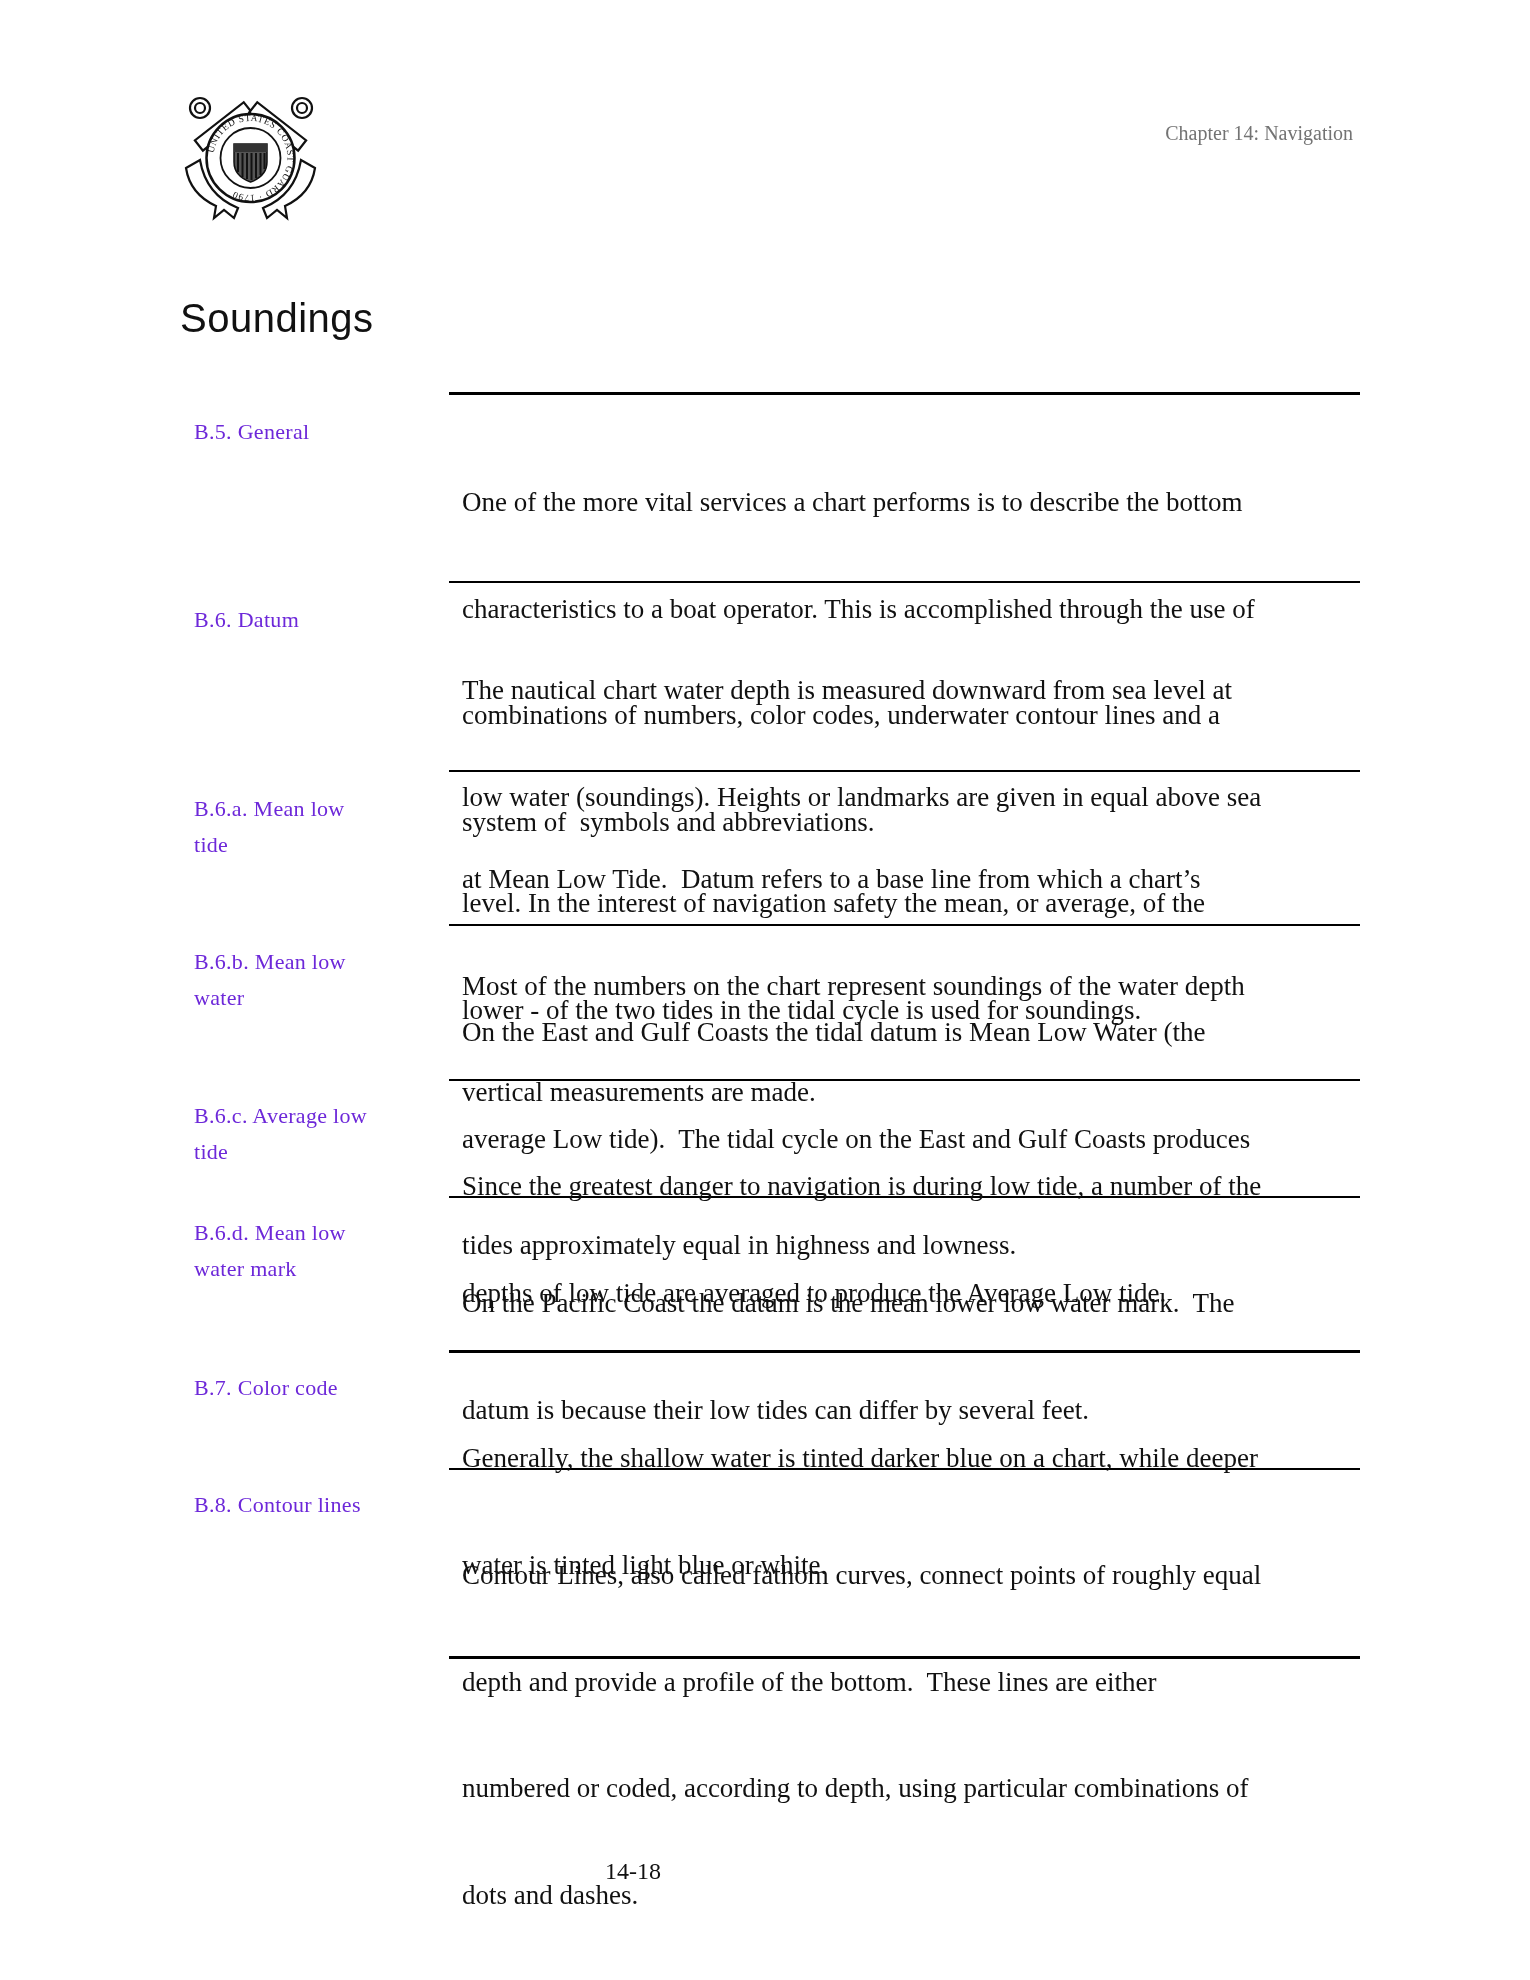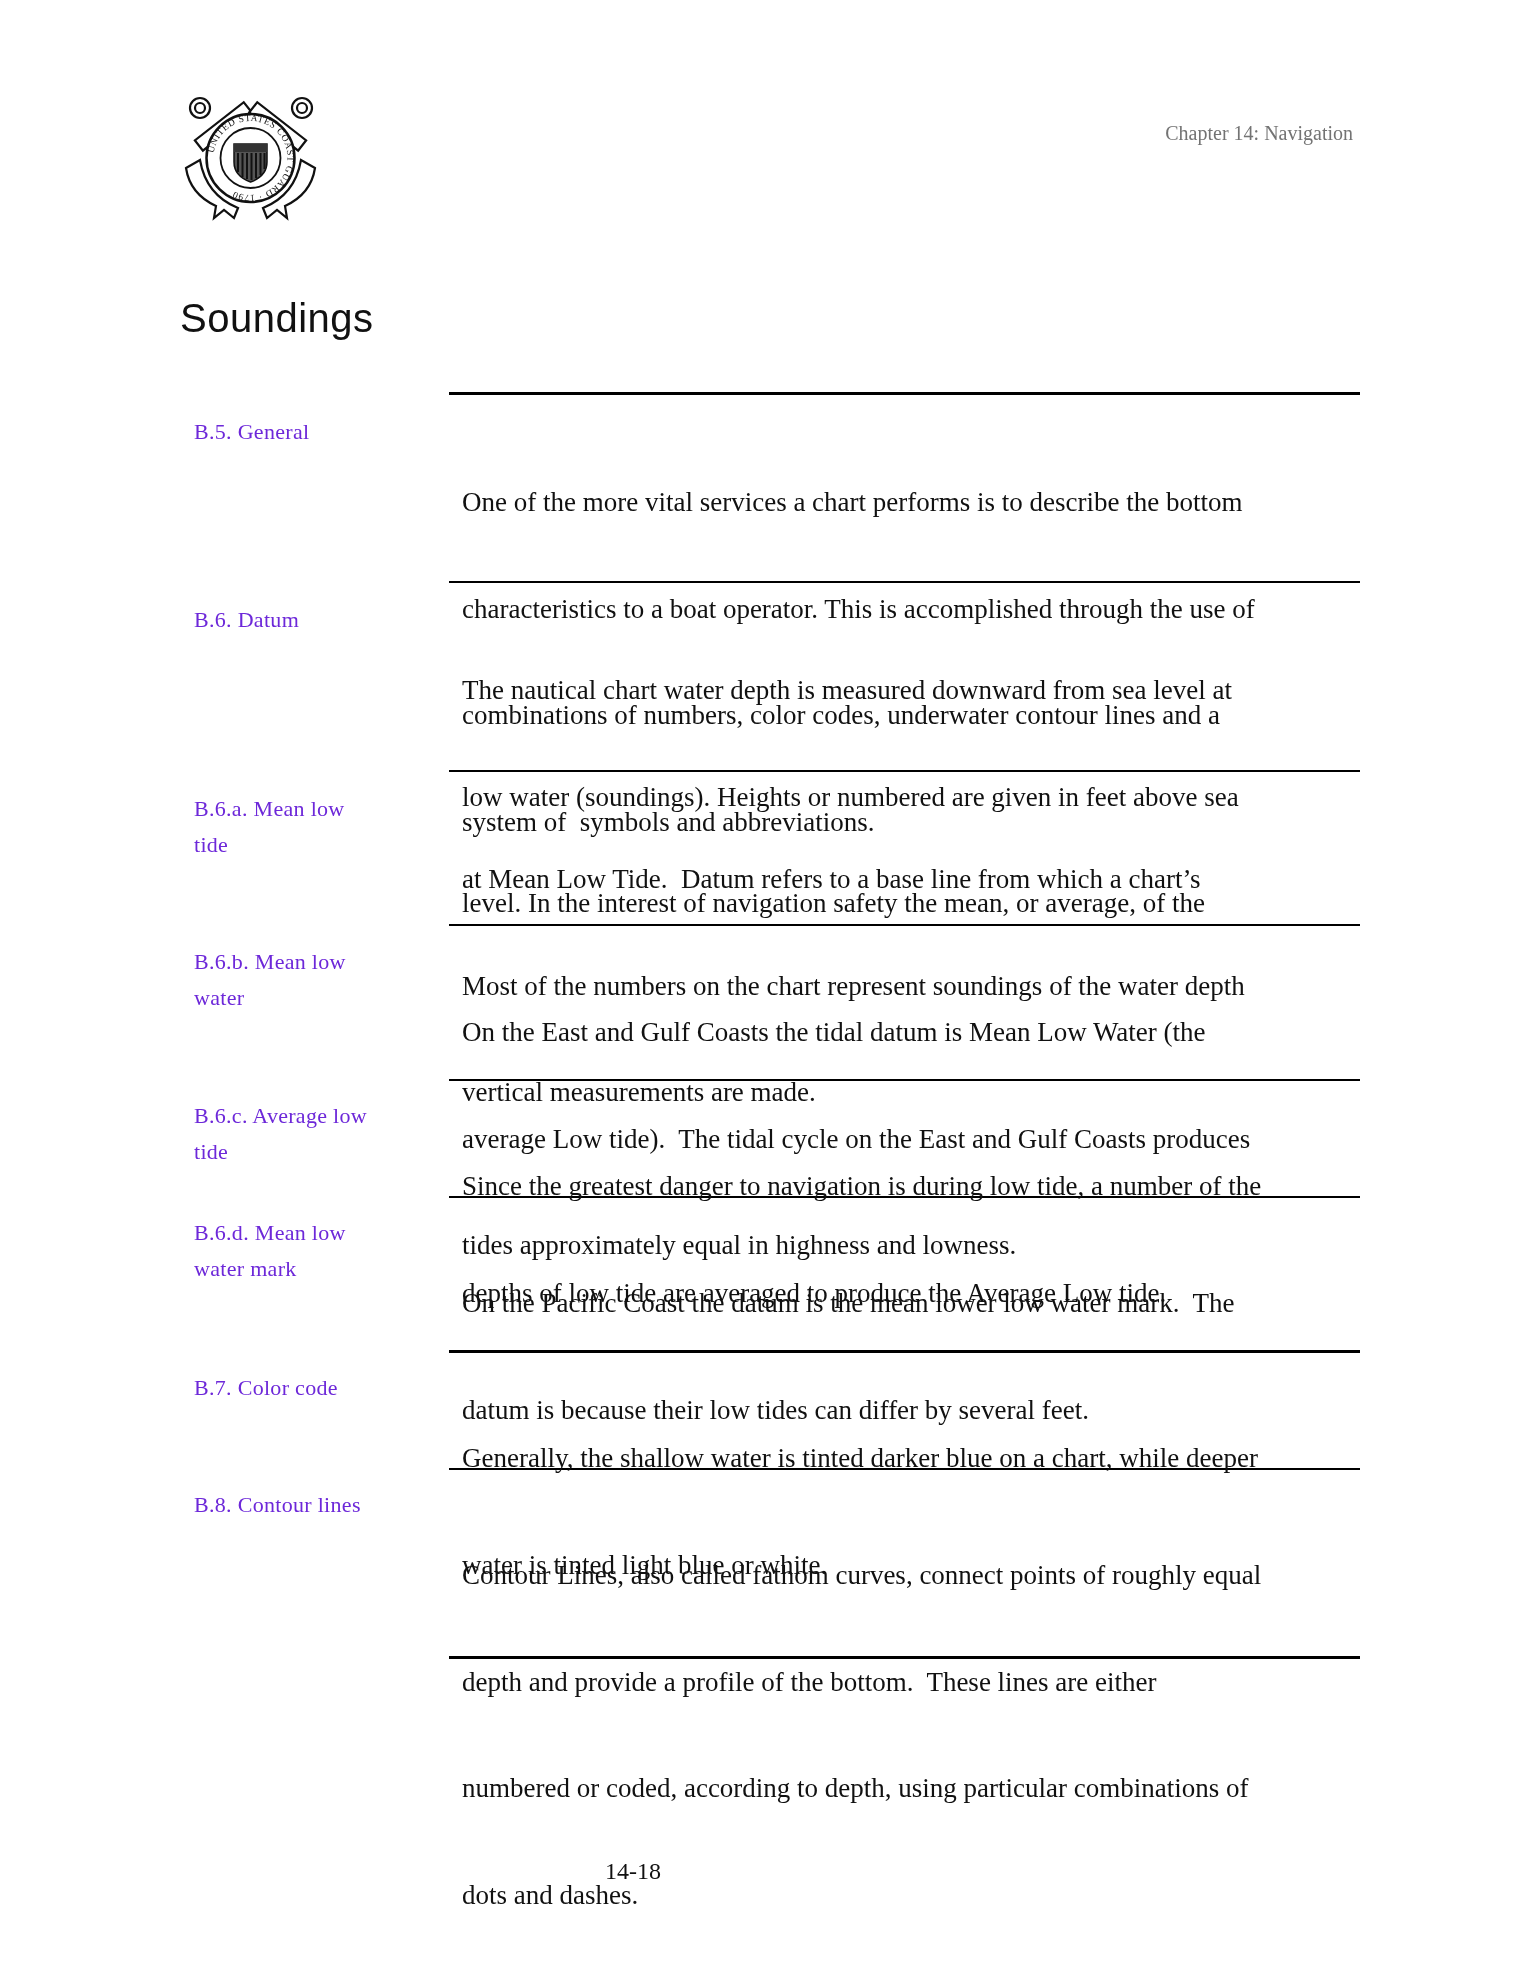--- a/index.html
+++ b/index.html
@@ -144,22 +144,23 @@
     <span class="ln">characteristics to a boat operator. This is accomplished through the use of</span>
     <span class="ln">combinations of numbers, color codes, underwater contour lines and a</span>
     <span class="ln">system of  symbols and abbreviations.</span>
   </div>
 </div>
 
 <div>
   <div class="term" style="top:602px;">B.6.  Datum</div>
   <div class="desc" style="top:602px;">
     <span class="ln">The nautical chart water depth is measured downward from sea level at</span>
-    <span class="ln">low water (soundings). Heights or numbered are given in feet above sea</span>
+    <span class="ln">low water (soundings). Heights or landmarks are given in equal above sea</span>
     <span class="ln">level. In the interest of navigation safety the mean, or average, of the</span>
+    <span class="ln">lower - of the two tides in the tidal cycle is used for soundings.</span>
   </div>
 </div>
 
 <div>
   <div class="term" style="top:791px;">
     <span class="ln" style="display:block;">B.6.a.  Mean low</span>
     <span class="ln" style="display:block;">tide</span>
   </div>
   <div class="desc" style="top:791px;">
     <span class="ln">at Mean Low Tide.  Datum refers to a base line from which a chart’s</span>

